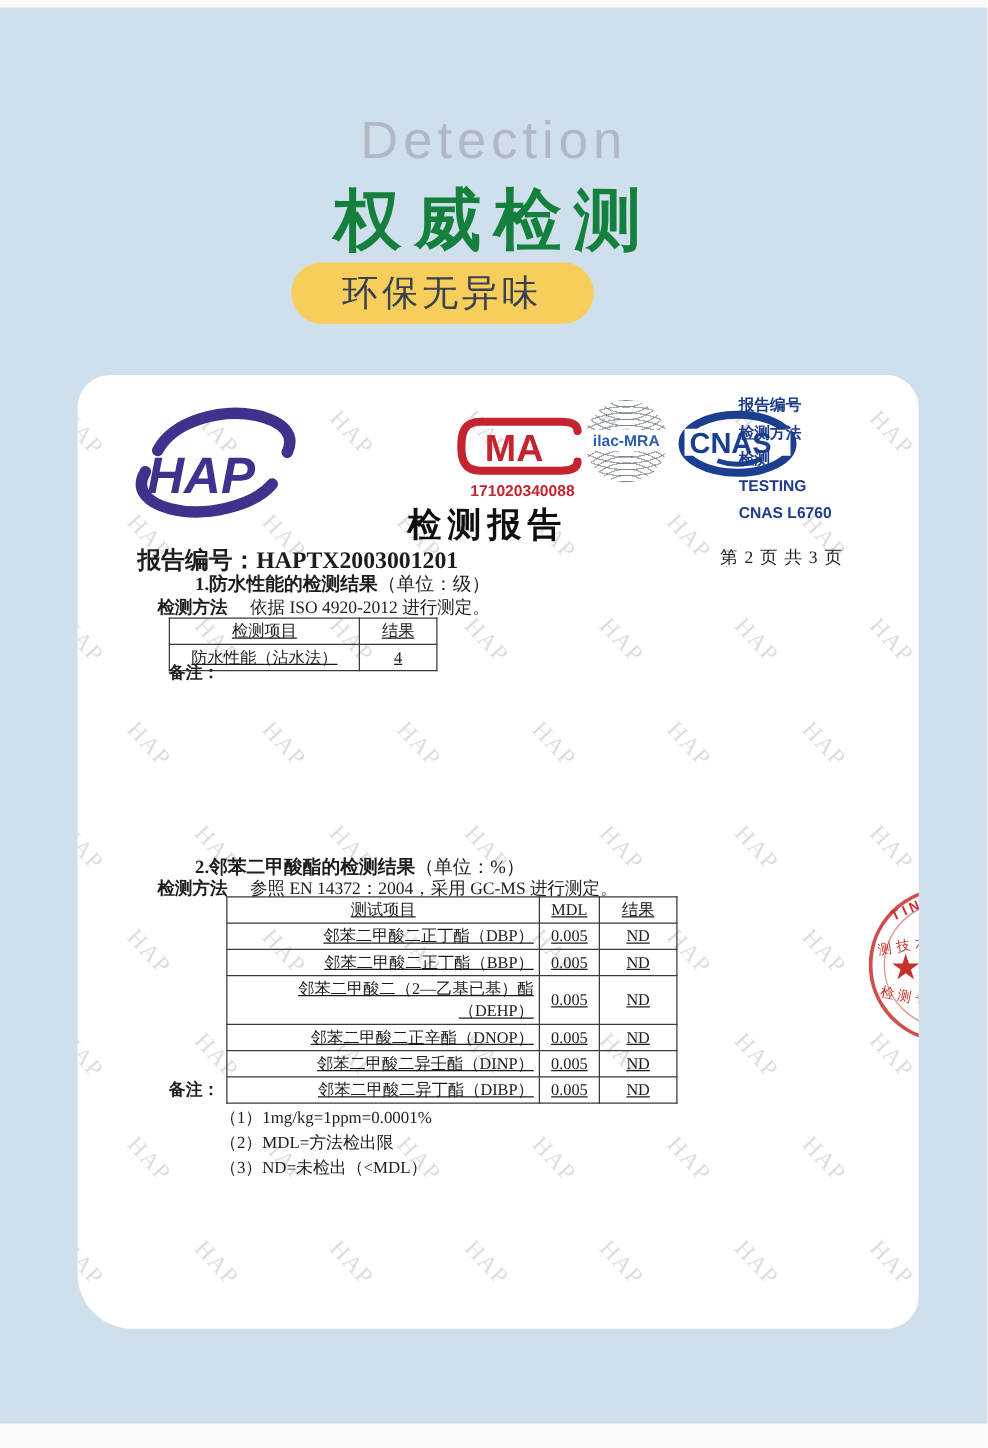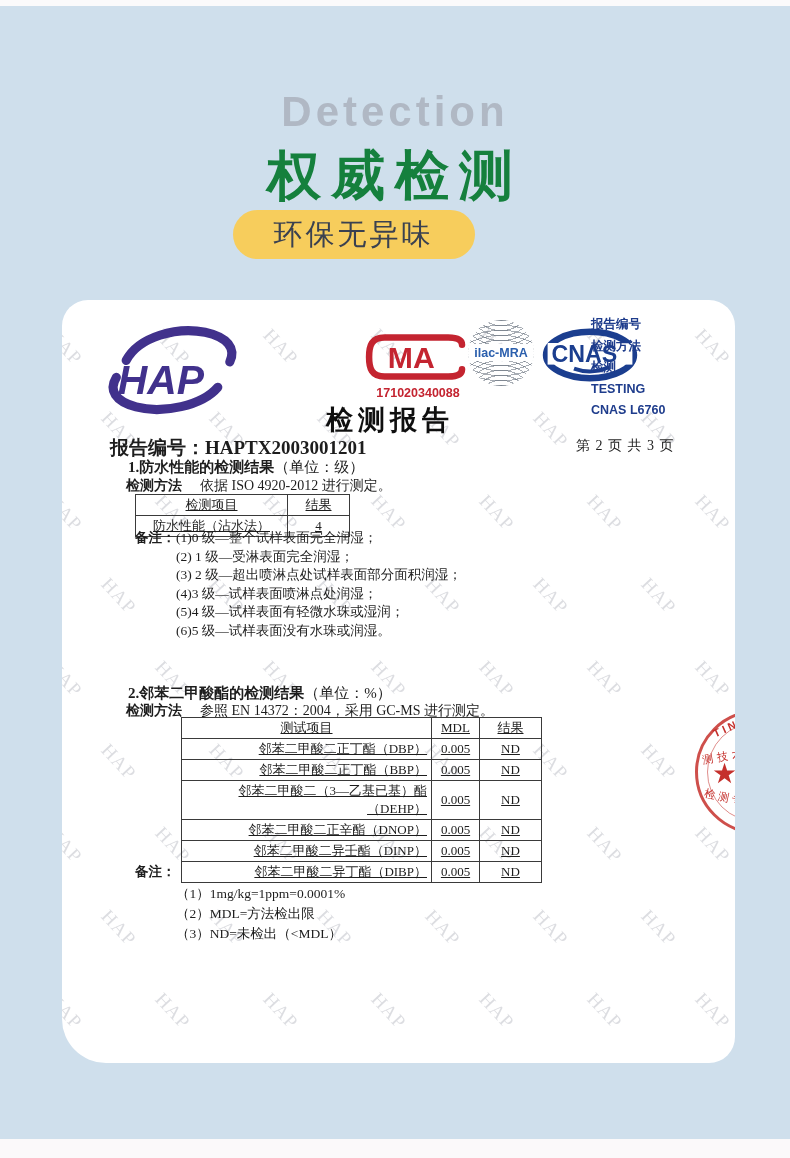--- a/index.html
+++ b/index.html
@@ -3,21 +3,21 @@
 <meta charset="utf-8">
 <style>
   * { margin:0; padding:0; box-sizing:border-box; }
   html,body { width:790px; height:1158px; }
   body { background:#fbfafb; font-family:"Liberation Sans", sans-serif; overflow:hidden; position:relative; }
   .blue-bg { position:absolute; left:0; top:6px; width:790px; height:1133px; background:#cfdfec; }
   .bottom-strip { position:absolute; left:0; top:1139px; width:790px; height:19px; background:#fbf9fa; }
 
   
   .hero-en { position:absolute; left:0; top:88px; width:790px; text-align:center;
-             font-size:42px; letter-spacing:4px; color:#b0b8c4; font-weight:700; }
+             font-size:42px; letter-spacing:4px; color:#b0b8c4; font-weight:400; }
   .hero-cn { position:absolute; left:0; top:140px; width:790px; text-align:center;
              font-size:54px; letter-spacing:10px; color:#15803d; font-weight:600; }
   .badge-wrap { position:absolute; left:0; top:210px; width:707px; display:flex; justify-content:center; }
   .badge { background:#f7cd5c; width:242px; height:49px; border-radius:25px;
            display:flex; align-items:center; justify-content:center;
            font-size:29px; color:#3a4150; letter-spacing:3px; }
 
   
   .doc { position:absolute; left:62px; top:300px; width:673px; height:763px; background:#ffffff;
          border-radius:26px 26px 26px 44px; overflow:hidden; font-family:"Liberation Serif", serif;
@@ -40,21 +40,21 @@
                display:flex; align-items:center; justify-content:center;text-align:center; }
   .ilac-text { font-family:"Liberation Sans",sans-serif; font-size:12.5px; font-weight:bold; color:#2b5fad; }
   .cnas-logo { position:absolute; left:480px; top:28px; width:96px; height:54px; }
   .accred { position:absolute; left:529px; top:14px; font-family:"Liberation Sans",sans-serif;
             font-size:12.5px; font-weight:bold; color:#1e3c8c; line-height:1.72; }
 
   .report-row-left { position:absolute; left:48px; top:135px; font-size:19px; font-weight:bold; }
   .page-info { position:absolute; left:514px; top:137px; font-size:14px; letter-spacing:1px; }
 
   .sec-title { position:absolute; font-size:15px; }
-  .sec-title .t { font-weight:bold; }
+  .sec-title .t { font-weight:bold;margin-left:28px; }
   .sec-method { position:absolute; font-size:14px; }
   .sec-method .lbl { font-weight:bold; margin-right:18px; }
   .s1-title { left:66px; top:158px; }
   .s1-method { left:64px; top:177px; }
   .s2-title { left:66px; top:384px; }
   .s2-method { left:64px; top:402px; }
 
   table { border-collapse:collapse; position:absolute; background:transparent; }
   th, td { border:1.4px solid #3a3a3a; font-size:13px; font-weight:normal; text-align:center;
            padding:1px 4px; height:17px; font-family:"Liberation Serif", serif;text-decoration:underline; }
@@ -213,28 +213,20 @@
         </tr>
       </thead>
     <tbody>
         <tr>
           <td>防水性能（沾水法）</td>
           <td>4</td>
         </tr>
       </tbody>
   </table>
   <div class="notes-label s1-notes-label">备注：</div>
-  <div class="notes-list s1-notes">
-      <div>(1)0 级—整个试样表面完全润湿；</div>
-      <div>(2) 1 级—受淋表面完全润湿；</div>
-      <div>(3) 2 级—超出喷淋点处试样表面部分面积润湿；</div>
-      <div>(4)3 级—试样表面喷淋点处润湿；</div>
-      <div>(5)4 级—试样表面有轻微水珠或湿润；</div>
-      <div>(6)5 级—试样表面没有水珠或润湿。</div>
-    </div>
 
   <div class="sec-title s2-title">
     <span class="t">2.邻苯二甲酸酯的检测结果</span><span>（单位：%）</span>
   </div>
   <div class="sec-method s2-method">
     <span class="lbl">检测方法</span><span>参照 EN 14372：2004，采用 GC-MS 进行测定。</span>
   </div>
   <table class="table2">
     <thead>
         <tr>
@@ -248,21 +240,21 @@
           <td>邻苯二甲酸二正丁酯（DBP）</td>
           <td>0.005</td>
           <td>ND</td>
         </tr>
         <tr>
           <td>邻苯二甲酸二正丁酯（BBP）</td>
           <td>0.005</td>
           <td>ND</td>
         </tr>
         <tr>
-          <td>邻苯二甲酸二（3—乙基已基）酯（DEHP）</td>
+          <td>邻苯二甲酸二（2—乙基已基）酯（DEHP）</td>
           <td>0.005</td>
           <td>ND</td>
         </tr>
         <tr>
           <td>邻苯二甲酸二正辛酯（DNOP）</td>
           <td>0.005</td>
           <td>ND</td>
         </tr>
         <tr>
           <td>邻苯二甲酸二异壬酯（DINP）</td>

